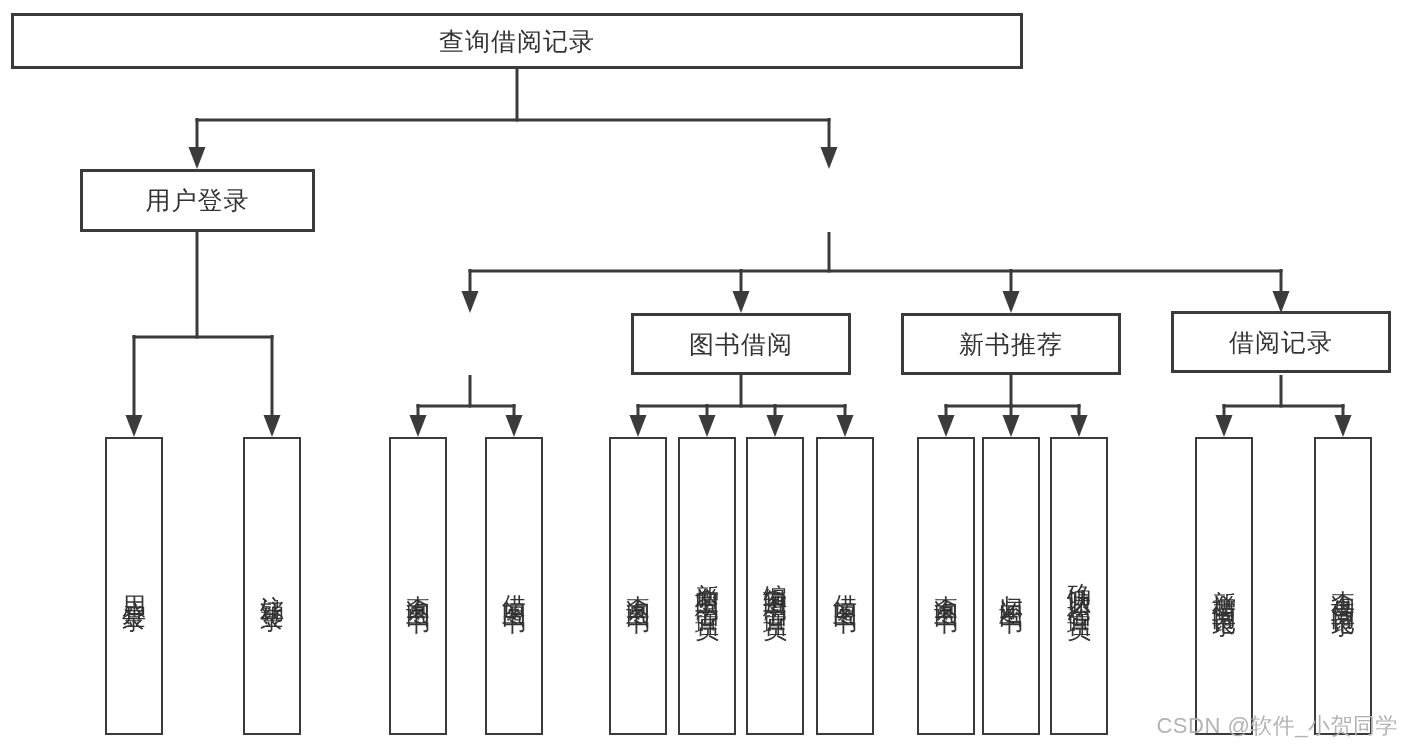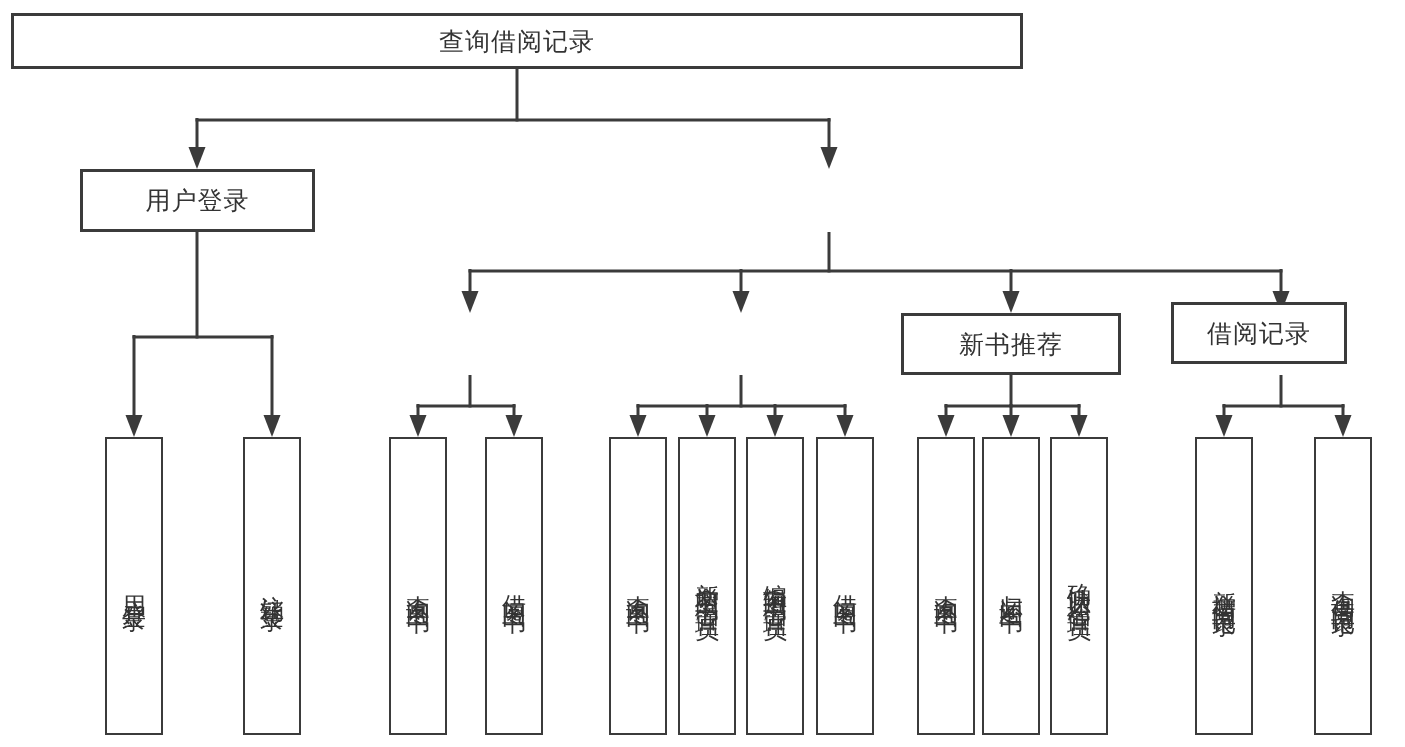--- a/index.html
+++ b/index.html
@@ -149,24 +149,27 @@
   </svg>
 
   <div class="hbox" style="left:11px;top:13px;width:1012px;height:56px;">
     <span>查询借阅记录</span>
   </div>
 
   <div class="hbox" style="left:80px;top:169px;width:235px;height:63px;">
     <span>用户登录</span>
   </div>
 
+  <div class="hbox" style="left:631px;top:313px;width:220px;height:62px;">
+    <span>图书借阅</span>
+  </div>
   <div class="hbox" style="left:901px;top:313px;width:220px;height:62px;">
     <span>新书推荐</span>
   </div>
-  <div class="hbox" style="left:1171px;top:302px;width:176px;height:62px;">
+  <div class="hbox" style="left:1171px;top:311px;width:220px;height:62px;">
     <span>借阅记录</span>
   </div>
 
   <div class="vbox" style="left:105px;">
     <span>用户登录</span>
   </div>
   <div class="vbox" style="left:243px;">
     <span>注销登录</span>
   </div>
 
@@ -200,14 +203,15 @@
     <span>确认归还（管理员）</span>
   </div>
 
   <div class="vbox" style="left:1195px;">
     <span>新增借阅记录</span>
   </div>
   <div class="vbox" style="left:1314px;">
     <span>查询借阅记录</span>
   </div>
 
+  <div class="watermark">CSDN @软件_小贺同学</div>
 
 </div>
 
 </body></html>

